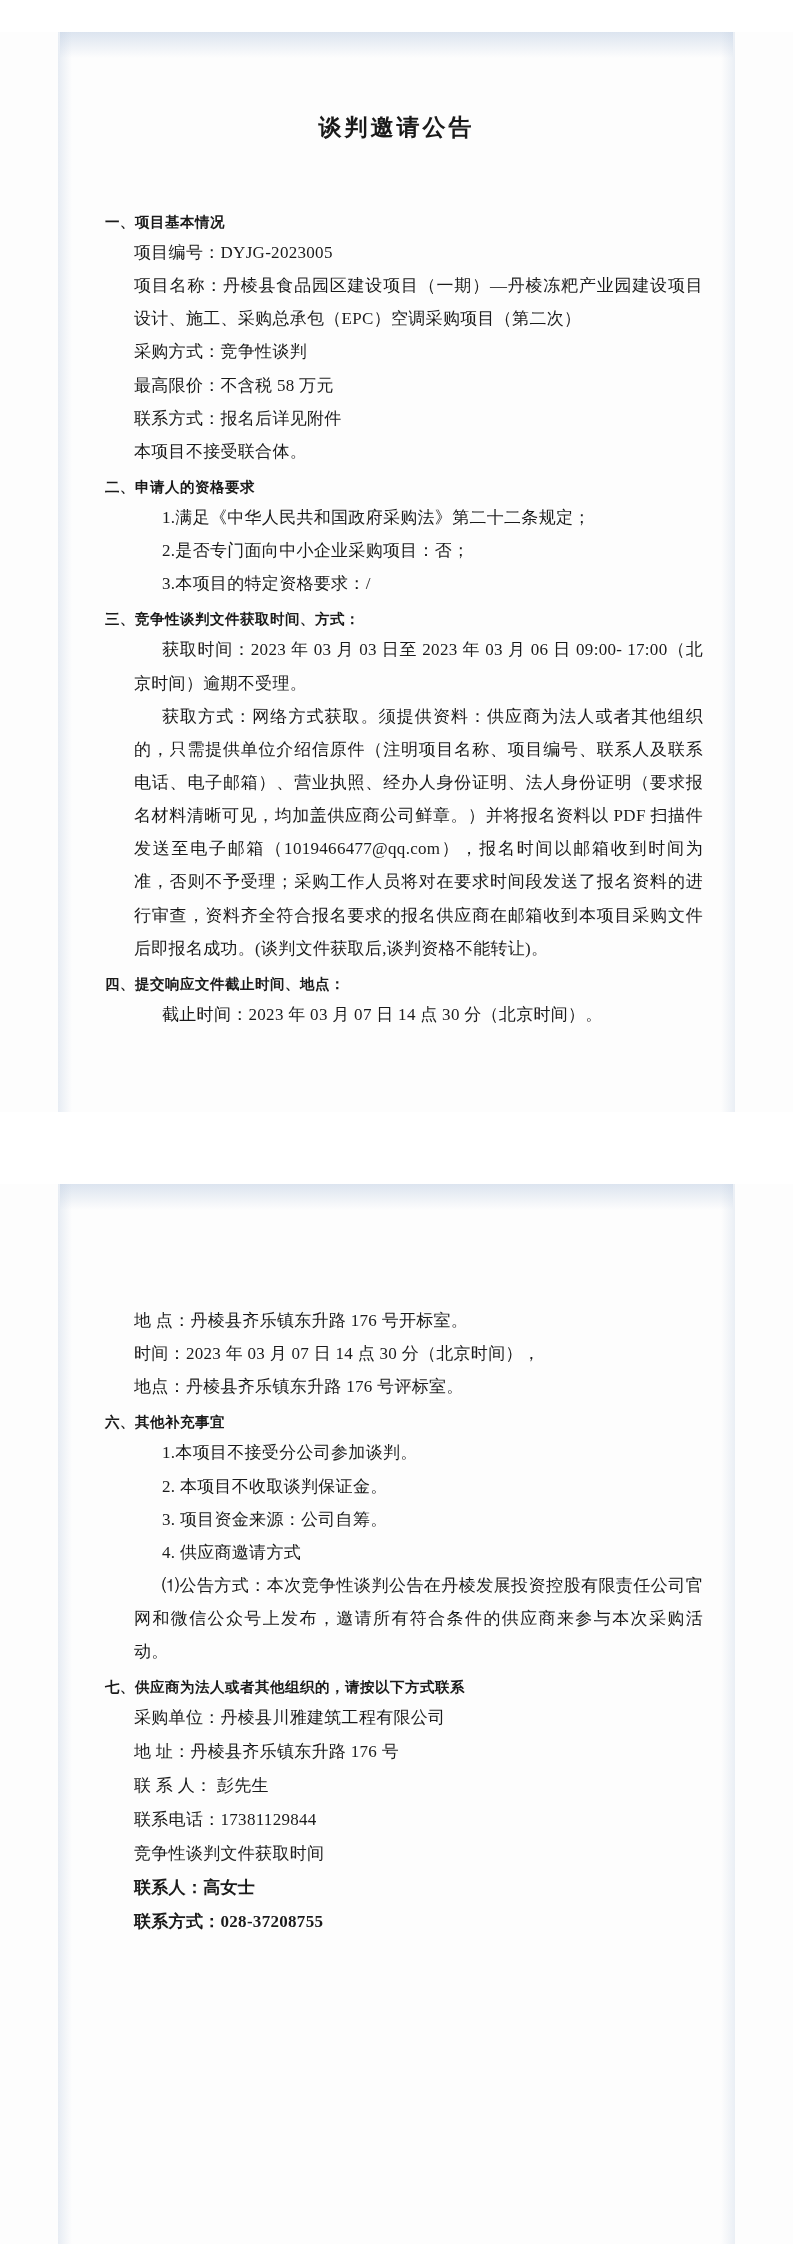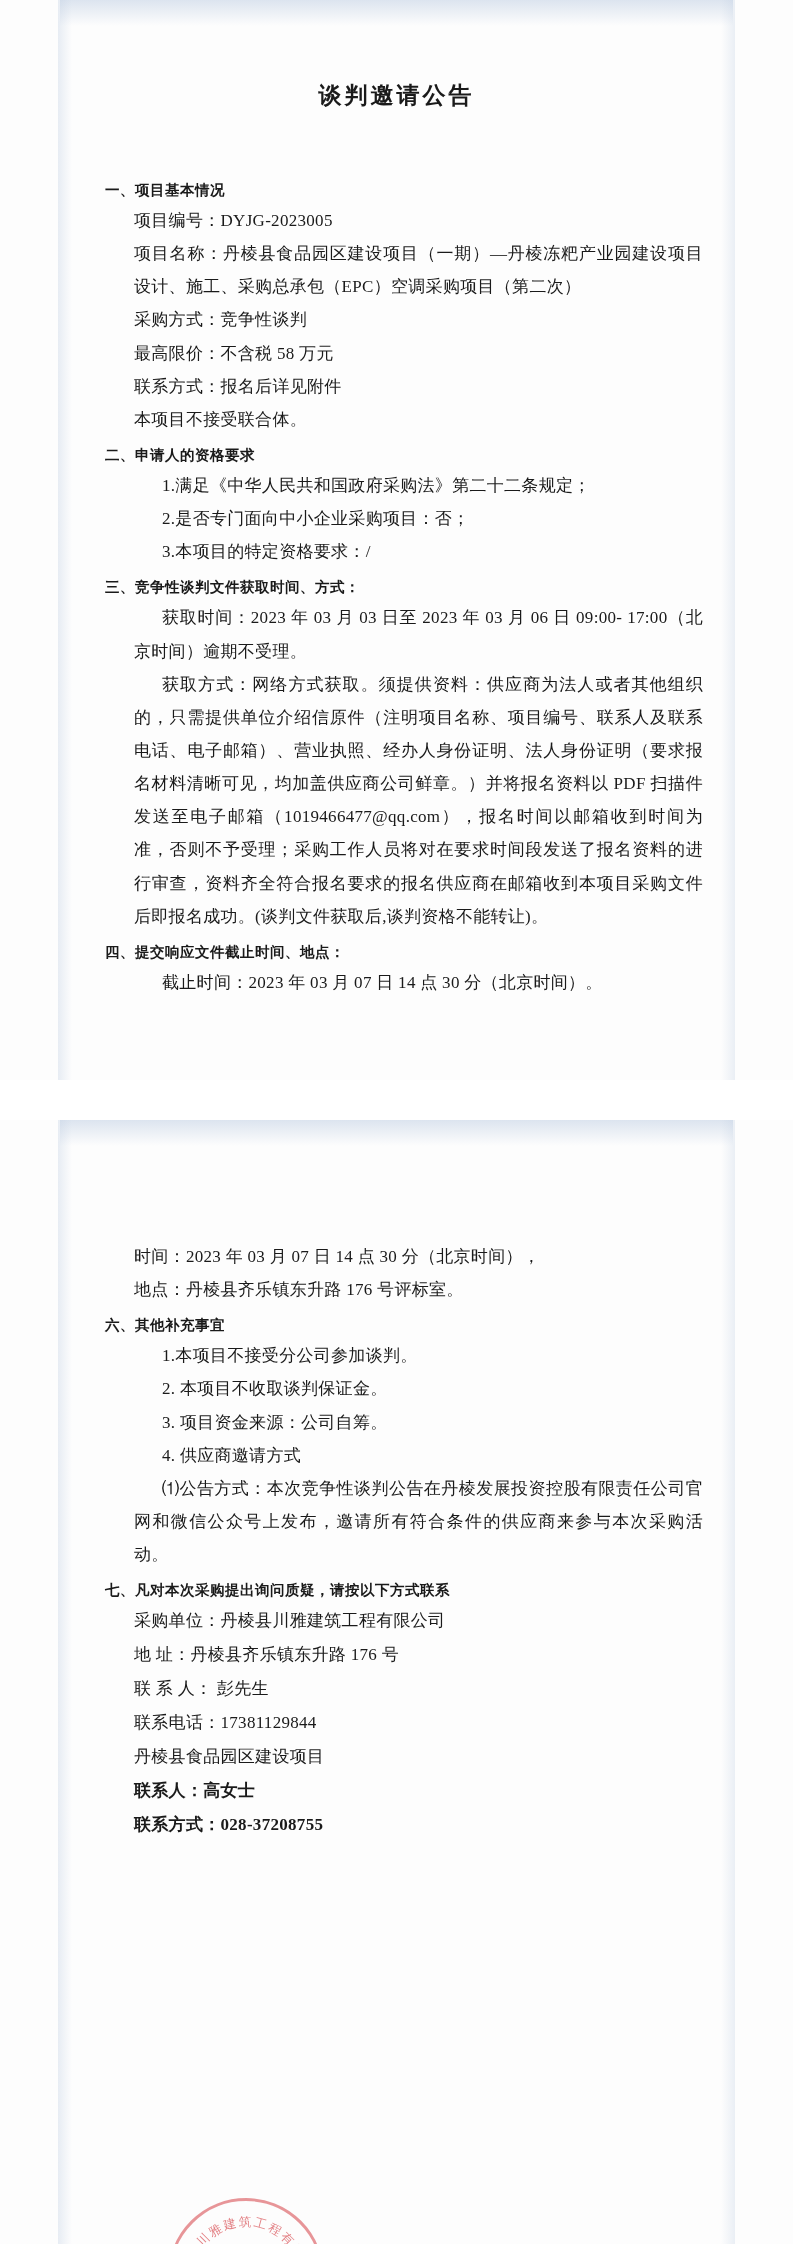--- a/index.html
+++ b/index.html
@@ -10,20 +10,21 @@
   body {
     width: 793px;
     font-family: "Liberation Serif", "DejaVu Serif", serif;
     color: #1a1a1a;
   }
   .page {
     position: relative;
     width: 793px;
     box-sizing: border-box;
     background: #fdfdfd;
+    margin-top: 32px;
   }
   .page-one {
     height: 1080px;
     padding: 0 90px;
   }
   .page-two {
     height: 1164px;
     padding: 0 90px;
   }
   .doc-title {
@@ -157,38 +158,39 @@
 
 <div class="page-gap"></div>
 
 <div class="page page-two">
   <div class="scan-top"></div>
   <div class="scan-edge-left"></div>
   <div class="scan-edge-right"></div>
 
   <div style="height:120px"></div>
 
+  <p class="para para-hang">地    点：丹棱县齐乐镇东升路 176 号开标室。</p>
 
   <p class="para para-hang">时间：2023 年 03 月 07 日 14 点 30 分（北京时间），</p>
   <p class="para para-hang">地点：丹棱县齐乐镇东升路 176 号评标室。</p>
 
   <div class="section-head">六、其他补充事宜</div>
   <p class="para para-indent">1.本项目不接受分公司参加谈判。</p>
   <p class="para para-indent">2. 本项目不收取谈判保证金。</p>
   <p class="para para-indent">3. 项目资金来源：公司自筹。</p>
   <p class="para para-indent">4. 供应商邀请方式</p>
   <p class="para para-indent">⑴公告方式：本次竞争性谈判公告在丹棱发展投资控股有限责任公司官网和微信公众号上发布，邀请所有符合条件的供应商来参与本次采购活动。</p>
 
-  <div class="section-head">七、凡对本次采购提出询问质疑，请按以下方式联系</div>
+  <div class="section-head">七、供应商为法人或者其他组织的，请按以下方式联系</div>
   <div class="contact-block">
     <p class="para para-hang">采购单位：丹棱县川雅建筑工程有限公司</p>
     <p class="para para-hang">地    址：丹棱县齐乐镇东升路 176 号</p>
     <p class="para para-hang">联 系 人： 彭先生</p>
     <p class="para para-hang">联系电话：17381129844</p>
-    <p class="para para-hang">丹棱县食品园区建设项目</p>
+    <p class="para para-hang">竞争性谈判文件获取时间</p>
     <p class="para para-hang bold-line">联系人：高女士</p>
     <p class="para para-hang bold-line">联系方式：028-37208755</p>
   </div>
 
   <div class="stamp">
     <svg class="arc" viewBox="0 0 150 150">
       <defs>
         <path id="sealArc" d="M 20,80 A 55,55 0 0 1 130,80" fill="none"></path>
       </defs>
       <text>

